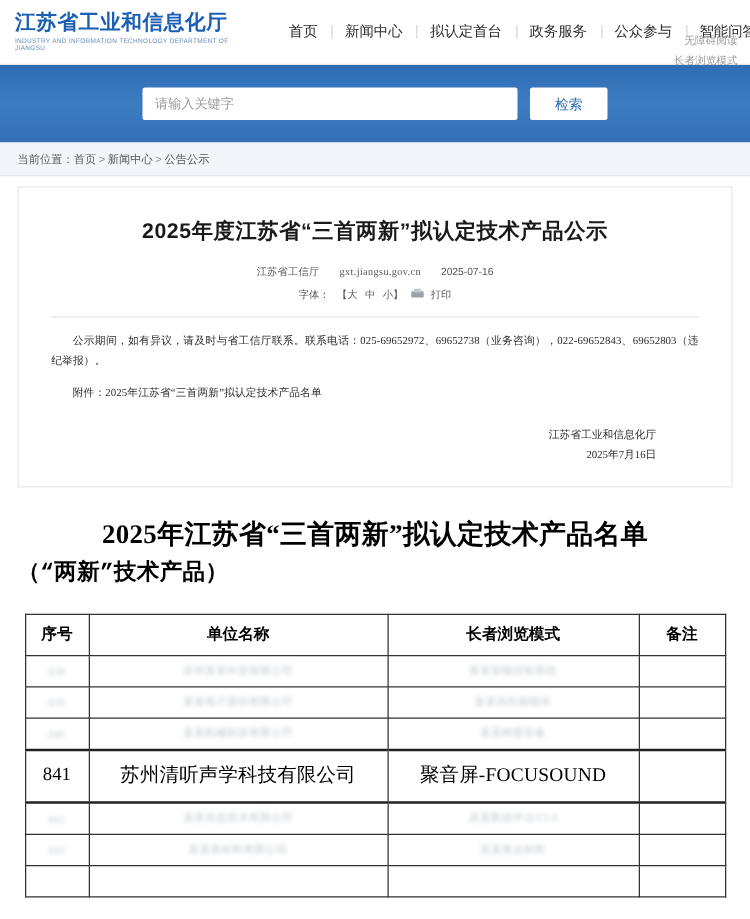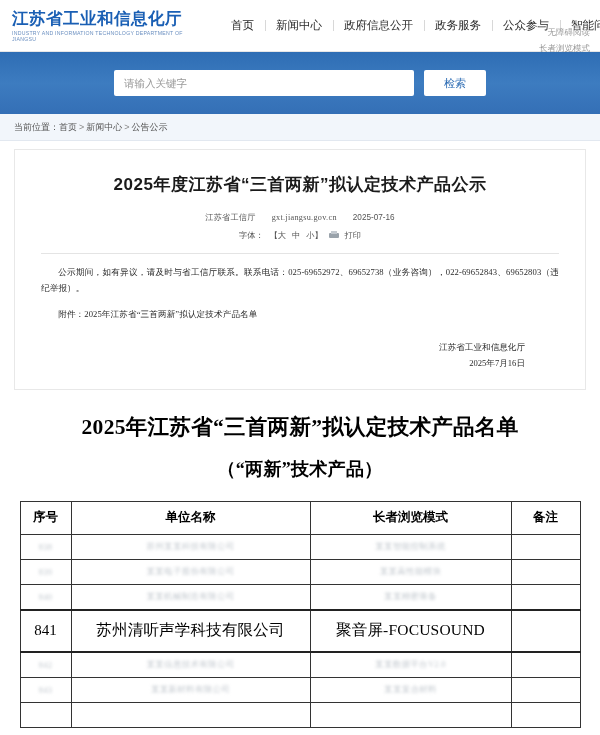--- a/index.html
+++ b/index.html
@@ -222,27 +222,26 @@
   .attach-title {
     text-align: center;
     font-size: 21.5px;
     font-weight: bold;
     color: #000;
     font-family: "Liberation Serif", serif;
     line-height: 1.45;
     letter-spacing: 0.3px;
   }
   .attach-subtitle {
-    text-align: center;
     font-size: 18px;
     font-weight: bold;
     color: #000;
-    font-family: Liberation Serif, serif;
+    font-family: Liberation Mono, monospace;
     line-height: 1.5;
-    margin-top: 12px;
+    margin-top: 2px;
     letter-spacing: 0.3px;
   }
 
   
   table.list-table {
     margin: 18px auto 0 auto;
     width: 548px;
     border-collapse: collapse;
     table-layout: fixed;
   }
@@ -295,21 +294,21 @@
 <body>
 
 <div class="site-header">
   <div class="logo-block">
     <div class="logo-title">江苏省工业和信息化厅</div>
     <div class="logo-sub">INDUSTRY AND INFORMATION TECHNOLOGY DEPARTMENT OF JIANGSU</div>
   </div>
   <div class="main-nav">
     <div class="nav-item">首页</div>
     <div class="nav-item">新闻中心</div>
-    <div class="nav-item">政府信息公开</div>
+    <div class="nav-item">拟认定首台</div>
     <div class="nav-item">政务服务</div>
     <div class="nav-item">公众参与</div>
     <div class="nav-item">智能问答</div>
   </div>
   <div class="header-right">
     <div>无障碍阅读</div>
     <div>长者浏览模式</div>
   </div>
 </div>
 

